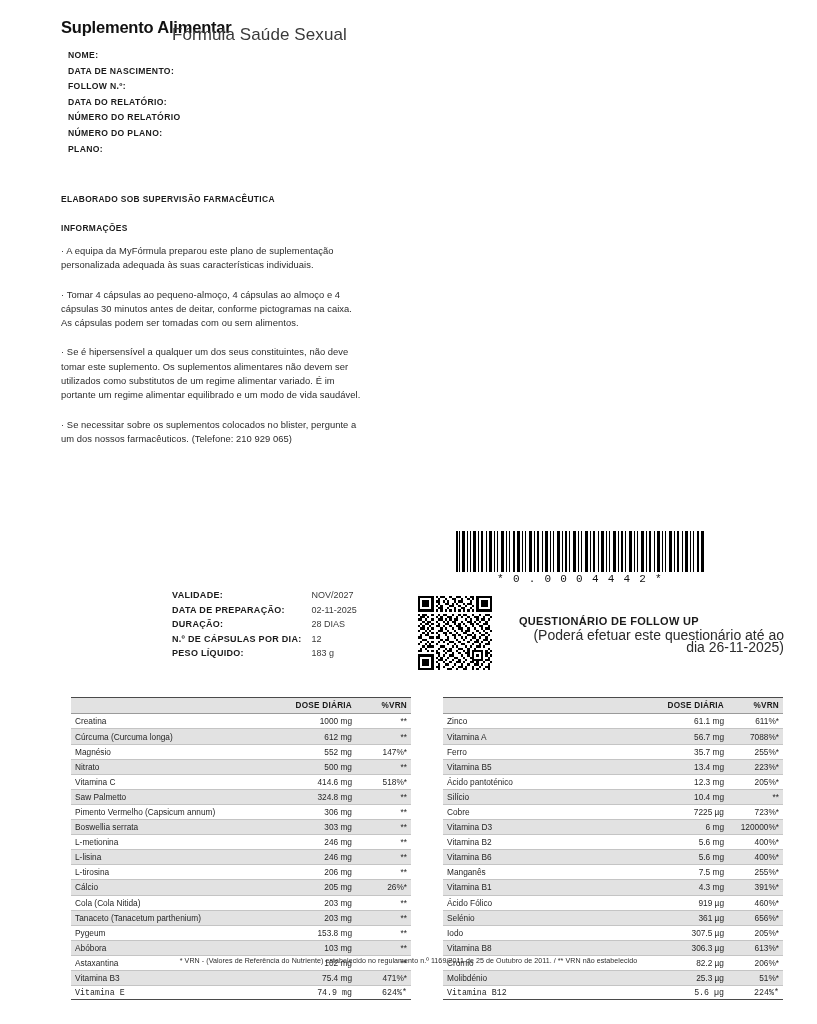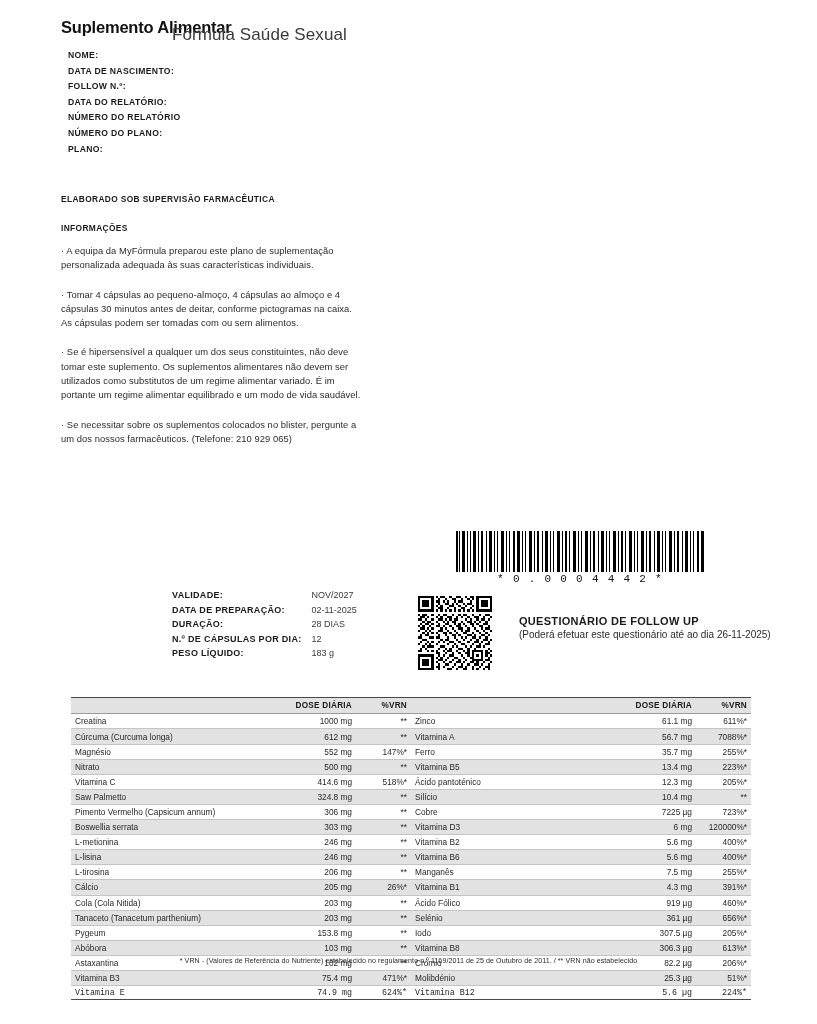--- a/index.html
+++ b/index.html
@@ -133,24 +133,25 @@
     width: 265px;
   }
   .followup-title {
     font-size: 11px;
     font-weight: bold;
     letter-spacing: 0.3px;
     color: #1a1a1a;
     margin: 0 0 2px 0;
   }
   .followup-sub {
-    font-size: 10px;
+    font-size: 14px;
     line-height: 12.4px;
     color: #2b2b2b;
     margin: 0;
+    text-align: right;
   }
 
   
   .details {
     position: absolute;
     left: 172px;
     top: 590px;
   }
   .details table {
     border-collapse: collapse;
@@ -172,20 +173,21 @@
     font-weight: 400;
   }
 
   
   .tables {
     position: absolute;
     left: 71px;
     top: 697px;
     width: 676px;
     display: flex;
+    gap: 32px;
   }
   .nut-table {
     width: 340px;
     border-collapse: collapse;
     table-layout: fixed;
     border-top: 1.6px solid #4a4a4a;
     border-bottom: 1.6px solid #4a4a4a;
   }
   .nut-table th {
     font-size: 8.2px;

